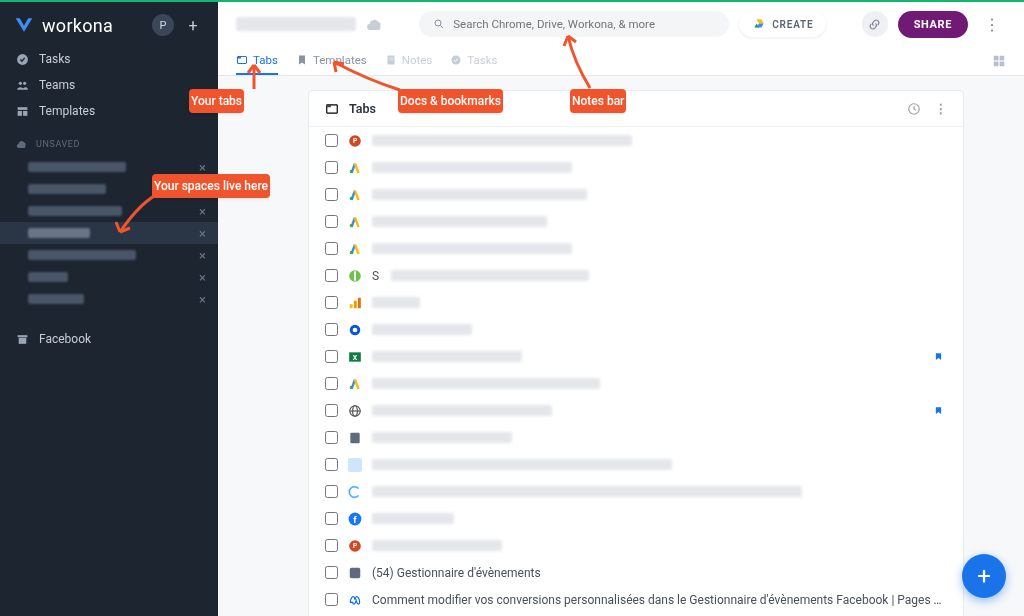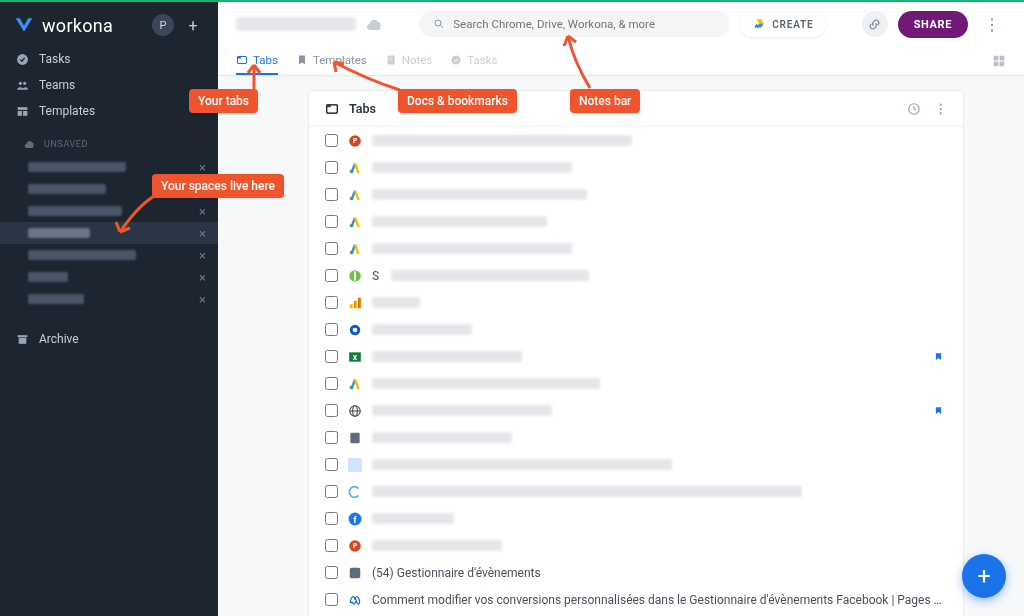--- a/index.html
+++ b/index.html
@@ -11,21 +11,21 @@
 .sidebar { width: 218px; background: #1c2530; color: #c8ced8; display: flex; flex-direction: column; padding-top: 8px; flex-shrink: 0; }
 .sidebar-header { display: flex; align-items: center; padding: 4px 14px 10px 14px; gap: 8px; }
 .logo-mark { width: 20px; height: 20px; }
 .logo-text { font-size: 18px; font-weight: 400; color: #fff; letter-spacing: 0.3px; }
 .avatar { width: 22px; height: 22px; border-radius: 50%; background: #3b4758; color: #cfd6e0; font-size: 11px; display: flex; align-items: center; justify-content: center; margin-left: auto; }
 .plus-btn { width: 22px; height: 22px; display: flex; align-items: center; justify-content: center; color: #c8ced8; font-size: 16px; cursor: pointer; }
 
 .nav-item { display: flex; align-items: center; gap: 10px; padding: 6px 16px; font-size: 12px; color: #c8ced8; cursor: pointer; }
 .nav-item svg { width: 13px; height: 13px; fill: #9aa5b4; flex-shrink: 0; }
 
-.section-label { display: flex; align-items: center; gap: 8px; padding: 14px 16px 6px 24px; font-size: 9px; letter-spacing: 0.6px; color: #5e6b7d; text-transform: uppercase; text-align: center; }
+.section-label { display: flex; align-items: center; gap: 8px; padding: 14px 16px 6px 16px; font-size: 9px; letter-spacing: 0.6px; color: #5e6b7d; text-transform: uppercase; text-align: center; }
 .section-label svg { width: 12px; height: 12px; fill: #5e6b7d; }
 
 .space-item { display: flex; align-items: center; padding: 4px 10px 4px 28px; font-size: 12px; color: #c8ced8; cursor: pointer; position: relative; height: 22px; }
 .space-item.active { background: #2a3545; }
 .space-blur { height: 10px; background: #4a5568; border-radius: 2px; filter: blur(1.2px); }
 .space-close { position: absolute; right: 12px; color: #6b7688; font-size: 13px; }
 
 .archive-item { display: flex; align-items: center; gap: 10px; padding: 14px 16px; font-size: 12px; color: #c8ced8; cursor: pointer; margin-top: 8px; }
 .archive-item svg { width: 13px; height: 13px; fill: #9aa5b4; }
 
@@ -59,21 +59,21 @@
 .panel-head-actions { margin-left: auto; display: flex; align-items: center; gap: 14px; color: #9aa1ad; }
 .panel-head-actions svg { width: 14px; height: 14px; fill: currentColor; }
 
 .row { display: flex; align-items: center; gap: 10px; padding: 5px 16px; font-size: 12px; color: #4a4f5c; position: relative; height: 27px; }
 .row input[type=checkbox] { width: 13px; height: 13px; accent-color: #1a73e8; border: 1px solid #ccc; }
 .favicon { width: 14px; height: 14px; flex-shrink: 0; display: flex; align-items: center; justify-content: center; border-radius: 2px; }
 .row-blur { height: 11px; background: #e4e6ea; border-radius: 2px; filter: blur(1.4px); }
 .row-text { white-space: nowrap; overflow: hidden; text-overflow: ellipsis; flex: 1; }
 .bookmark-flag { position: absolute; right: 20px; width: 9px; height: 13px; }
 
-.callout { position: absolute; background: #f0542c; color: #fff; font-size: 12px; font-weight: 500; border-radius: 4px; padding: 5px 9px; z-index: 50; box-shadow: 0 1px 3px rgba(0,0,0,0.1); white-space: nowrap; }
+.callout { position: absolute; background: #f0542c; color: #fff; font-size: 12px; font-weight: 500; border-radius: 4px; padding: 5px 2px; z-index: 50; box-shadow: 0 1px 3px rgba(0,0,0,0.1); white-space: nowrap; }
 .arrow-svg { position: absolute; z-index: 49; }
 
 .fab { position: absolute; right: 18px; bottom: 18px; width: 44px; height: 44px; border-radius: 50%; background: #1a73e8; color: #fff; display: flex; align-items: center; justify-content: center; font-size: 24px; box-shadow: 0 3px 10px rgba(26,115,232,0.45); cursor: pointer; z-index: 60; }
 
 .content::-webkit-scrollbar { width: 8px; }
 .content::-webkit-scrollbar-thumb { background: #d5d9e0; border-radius: 4px; }
 </style>
 </head>
 <body>
 
@@ -146,21 +146,21 @@
     <div class="space-item">
         <div class="space-blur" style="width:56px"></div>
         <span class="space-close">×</span>
       </div>
 
     <div class="archive-item">
       <svg viewBox="0 0 24 24">
           <rect x="3" y="4" width="18" height="4"></rect>
           <rect x="5" y="9" width="14" height="11"></rect>
         </svg>
-      <span>Archive</span>
+      <span>Facebook</span>
     </div>
   </div>
 
   <div class="main">
     <div class="topbar">
       <div class="title-blur"></div>
       <svg class="cloud-icon" width="18" height="18" viewBox="0 0 24 24">
           <path fill="#c9ced6" d="M19 15a4 4 0 0 0-3-6 6 6 0 0 0-11 3 4 4 0 0 0 1 8h12a4 4 0 0 0 1-5z"></path>
         </svg>
       <div class="spacer"></div>

